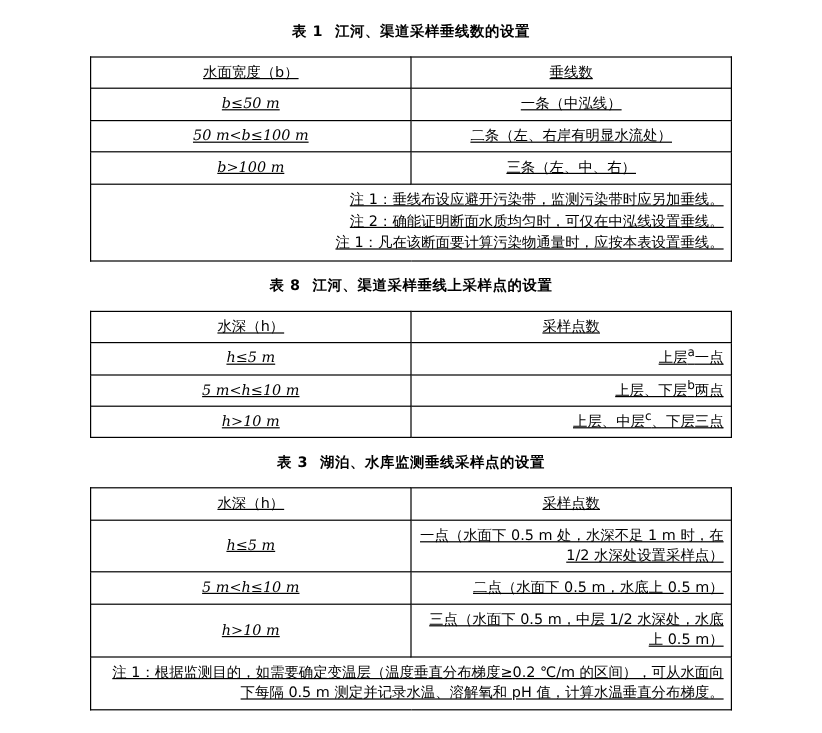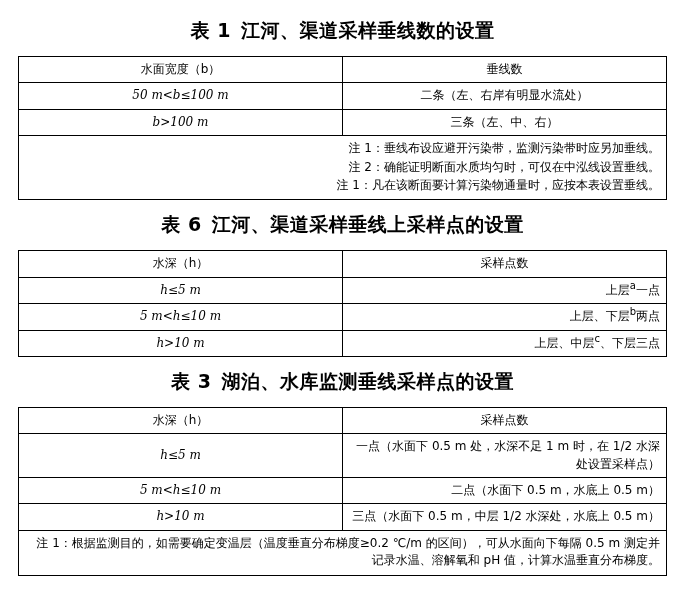--- a/index.html
+++ b/index.html
@@ -15,32 +15,33 @@
     font-size: 12px;
   }
   .page {
     width: 685px;
     box-sizing: border-box;
     padding: 8px 0 4px 0;
   }
   .table-title {
     text-align: center;
     font-weight: bold;
-    font-size: 19px;
+    font-size: 12px;
     margin: 10px 0 8px 0;
     letter-spacing: 0.5px;
   }
   .table-title .tnum {
     margin-right: 10px;
   }
   table.doc-table {
     border-collapse: collapse;
-    width: 649px;
+    width: 535px;
     margin: 12px auto;
     table-layout: fixed;
+    text-decoration: underline;
   }
   table.doc-table td {
     border: 1px solid #000;
     padding: 4px 6px;
     font-size: 12px;
     vertical-align: middle;
     line-height: 1.45;
   }
   .cell-center {
     text-align: center;
@@ -91,39 +92,43 @@
     <colgroup>
         <col style="width:50%">
         <col style="width:50%">
       </colgroup>
     <tbody>
       <tr class="w-head">
         <td class="cell-center">水面宽度（b）</td>
         <td class="cell-center">垂线数</td>
       </tr>
       <tr>
+        <td class="cell-center ital">b≤50 m</td>
+        <td class="cell-center">一条（中泓线）</td>
+      </tr>
+      <tr>
         <td class="cell-center ital">50 m&lt;b≤100 m</td>
         <td class="cell-center">二条（左、右岸有明显水流处）</td>
       </tr>
       <tr>
         <td class="cell-center ital">b&gt;100 m</td>
         <td class="cell-center">三条（左、中、右）</td>
       </tr>
       <tr>
         <td class="note-cell" colspan="2">
           <div class="note-line">注 1：垂线布设应避开污染带，监测污染带时应另加垂线。</div>
           <div class="note-line">注 2：确能证明断面水质均匀时，可仅在中泓线设置垂线。</div>
           <div class="note-line">注 1：凡在该断面要计算污染物通量时，应按本表设置垂线。</div>
         </td>
       </tr>
     </tbody>
   </table>
 
   <div class="table-title">
-    <span class="tnum">表 6</span><span>江河、渠道采样垂线上采样点的设置</span>
+    <span class="tnum">表 8</span><span>江河、渠道采样垂线上采样点的设置</span>
   </div>
 
   <table class="doc-table">
     <colgroup>
         <col style="width:50%">
         <col style="width:50%">
       </colgroup>
     <tbody>
       <tr class="w-head">
         <td class="cell-center">水深（h）</td>

